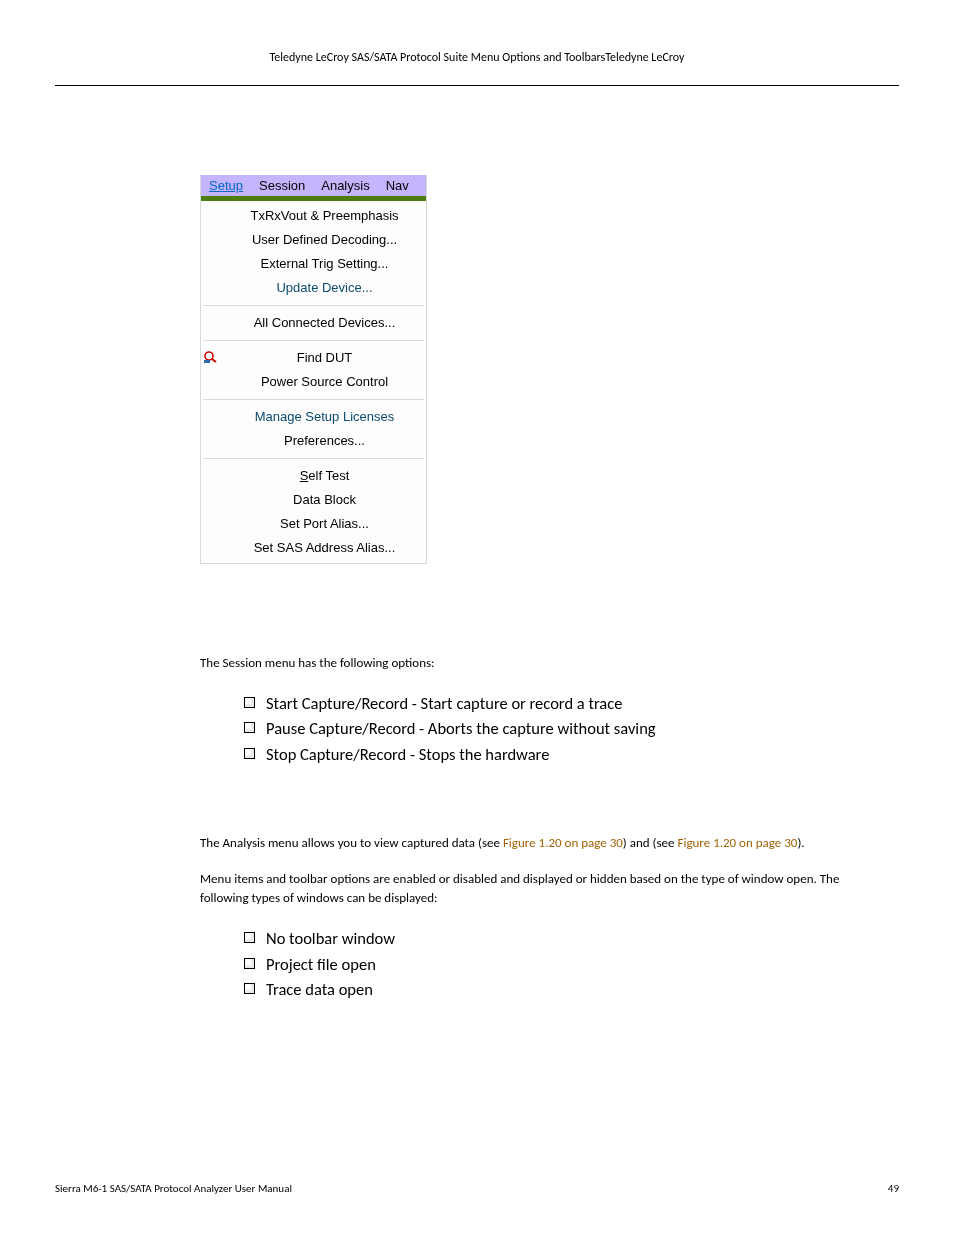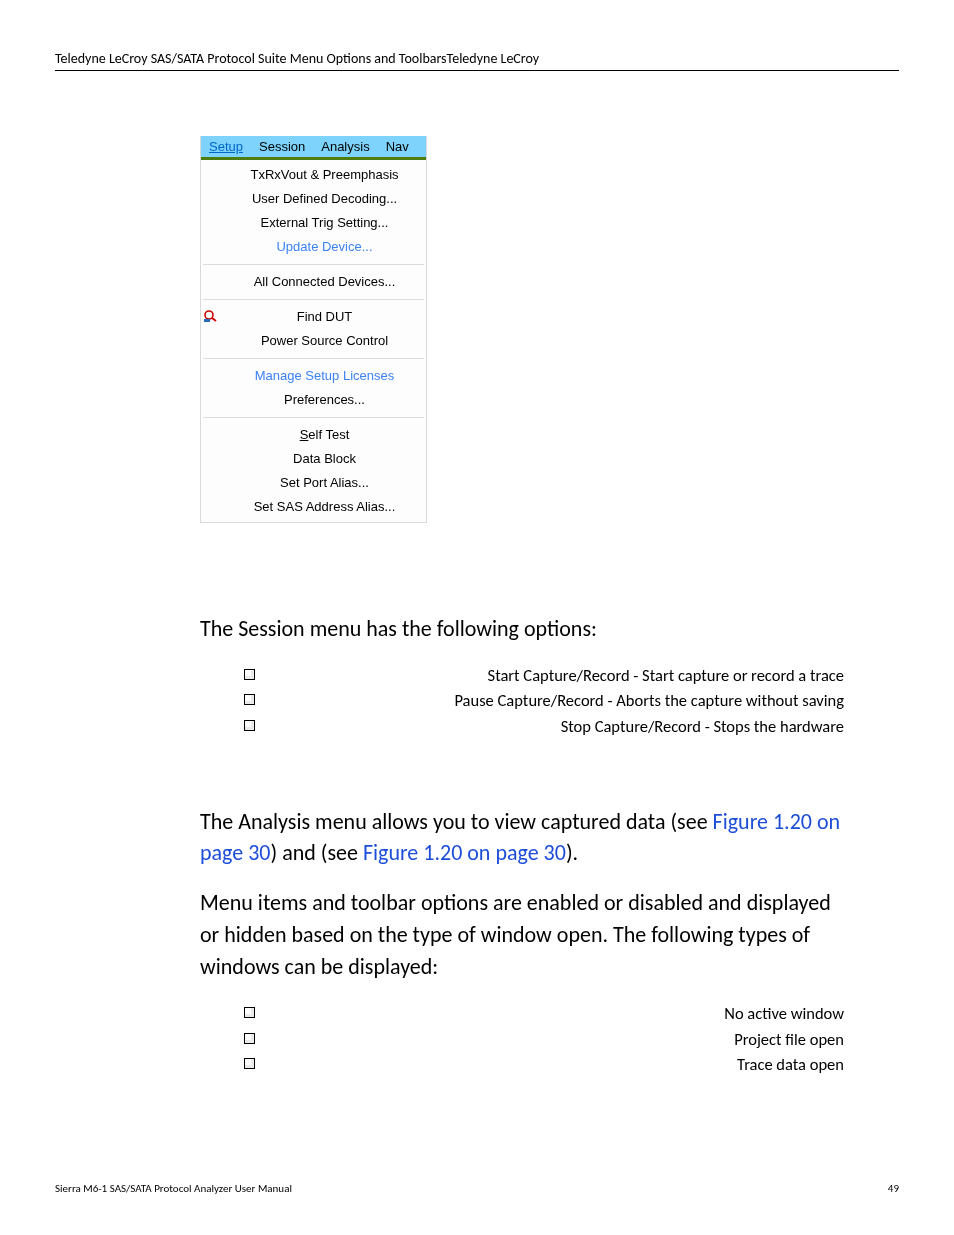--- a/index.html
+++ b/index.html
@@ -13,47 +13,48 @@
     background: #fff;
   }
   .page {
     padding: 50px 55px 40px 55px;
     height: 1145px;
     display: flex;
     flex-direction: column;
   }
   .header-line {
     border-bottom: 1px solid #000;
-    padding-bottom: 3px;
-    display: flex;
-    justify-content: flex-start;
-    font-size: 14px;
+    padding-bottom: 21px;
+    display: flex;
+    justify-content: center;
+    font-size: 12px;
   }
   .content {
     flex: 1;
     padding-left: 145px;
     padding-right: 55px;
     padding-top: 65px;
     font-size: 16px;
   }
   .menu-box {
     width: 225px;
     border: 1px solid #d9d9d9;
     border-top: none;
     background: #fdfdfd;
     font-family: "Segoe UI", Tahoma, sans-serif;
     font-size: 13px;
     color: #000;
     margin-bottom: 90px;
   }
   .menubar {
     display: flex;
-    background: #7dd3fc;
+    background: #c4b5fd;
     font-size: 13px;
-    border-bottom: 3px solid #4d7c0f;
+    border-bottom: 5px solid #4d7c0f;
+    margin-top: 24px;
   }
   .menubar div {
     padding: 3px 8px;
   }
   .menubar .selected {
     color: #0066cc;
     text-decoration: underline;
   }
   .menubar .cutoff {
     overflow: hidden;
@@ -63,65 +64,64 @@
   .menu-section {
     padding: 3px 0;
   }
   .menu-item {
     padding: 2px 0 2px 22px;
     position: relative;
     line-height: 20px;
     text-align: center;
   }
   .menu-item.disabled {
-    color: #3b82f6;
+    color: #0c4a6e;
   }
   .menu-sep {
     border-top: 1px solid #dcdcdc;
     margin: 2px 2px;
   }
   .find-icon {
     position: absolute;
     left: 2px;
     top: 4px;
     width: 16px;
     height: 14px;
   }
   .underline-first::first-letter {
     text-decoration: underline;
   }
   .body-text {
-    font-size: 22px;
+    font-size: 13px;
     line-height: 1.45;
     margin-bottom: 18px;
   }
   ul.square {
     list-style: none;
     padding-left: 44px;
     margin: 8px 0 26px 0;
     font-size: 16.5px;
   }
   ul.square li {
     position: relative;
     padding-left: 22px;
     line-height: 1.55;
-    text-align: right;
   }
   ul.square li::before {
     content: "";
     position: absolute;
     left: 0;
     top: 6px;
     width: 9px;
     height: 9px;
     border: 1.2px solid #000;
     box-shadow: inset -3px -3px 0 rgba(0,0,0,0.08);
   }
   a.ref {
-    color: #1d4ed8;
+    color: #a16207;
     text-decoration: none;
   }
   .footer {
     display: flex;
     justify-content: space-between;
     font-size: 11px;
     padding-top: 6px;
   }
 </style>
 </head>
@@ -190,21 +190,21 @@
 
     <div style="height:40px"></div>
 
     <div class="body-text">
       <span>The Analysis menu allows you to view captured data (see </span><a class="ref" href="#">Figure 1.20 on page 30</a><span>) and (see </span><a class="ref" href="#">Figure 1.20 on page 30</a><span>).</span>
     </div>
 
     <div class="body-text">Menu items and toolbar options are enabled or disabled and displayed or hidden based on the type of window open. The following types of windows can be displayed:</div>
 
     <ul class="square">
-      <li>No active window</li>
+      <li>No toolbar window</li>
       <li>Project file open</li>
       <li>Trace data open</li>
     </ul>
 
   </div>
 
   <div class="footer">
     <span>Sierra M6-1 SAS/SATA Protocol Analyzer User Manual</span>
     <span>49</span>
   </div>

